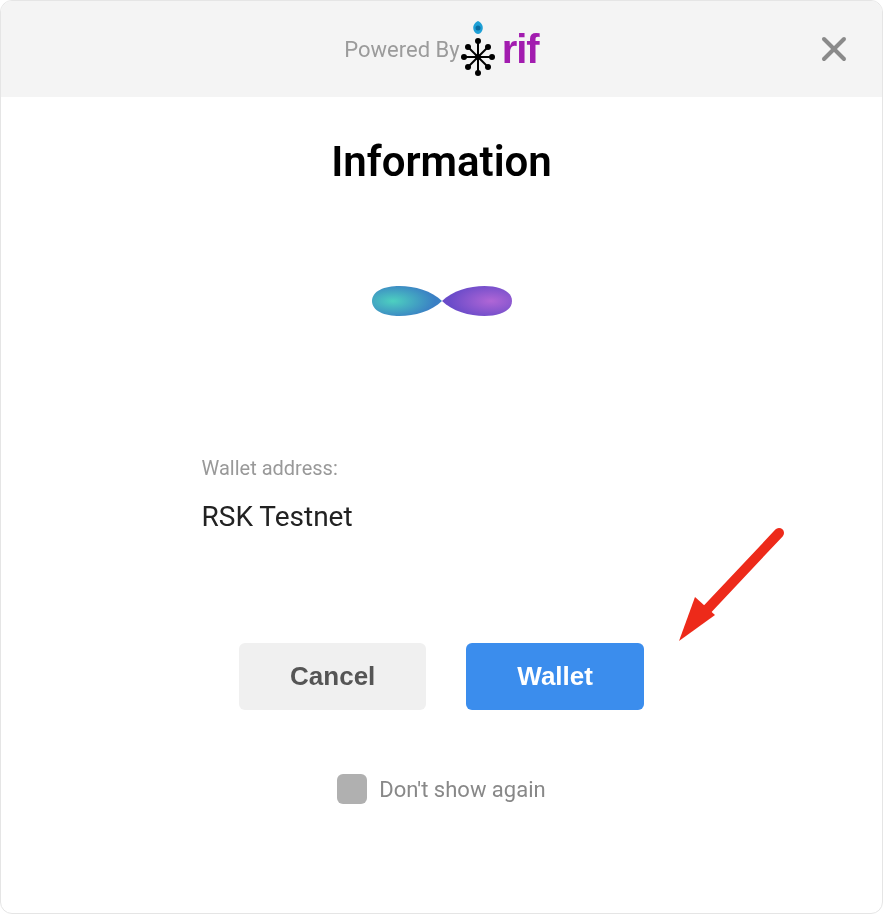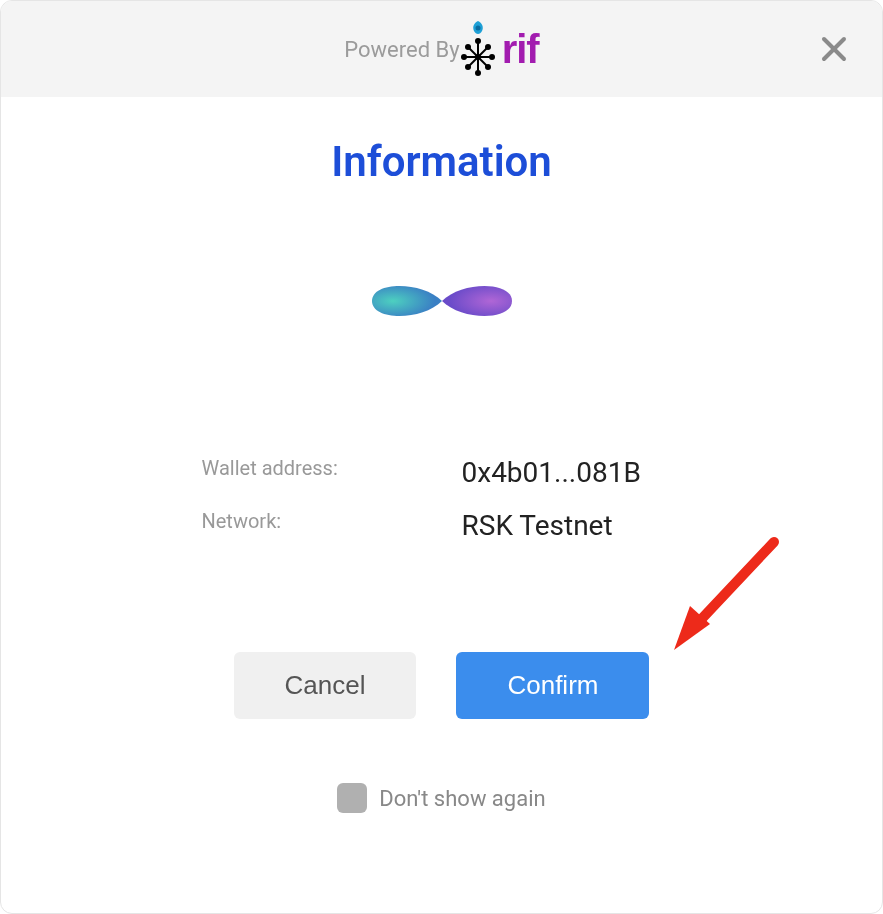--- a/index.html
+++ b/index.html
@@ -71,21 +71,21 @@
       display: block;
     }
     .content {
       flex: 1;
       display: flex;
       flex-direction: column;
       align-items: center;
       padding: 40px 60px 20px;
     }
     .title {
-      color: #1d4ed8;
+      color: #000000;
       font-size: 42px;
       font-weight: 600;
       margin-bottom: 80px;
     }
     .wave-logo {
       width: 160px;
       height: 70px;
       margin-bottom: 120px;
     }
     .info-table {
@@ -110,21 +110,21 @@
     .buttons {
       display: flex;
       gap: 40px;
       margin-bottom: 40px;
       position: relative;
     }
     .btn {
       border: none;
       border-radius: 6px;
       font-size: 26px;
-      font-weight: 400;
+      font-weight: 700;
       padding: 18px 51px;
       cursor: pointer;
       min-width: 170px;
     }
     .btn-cancel {
       background: #f0f0f0;
       color: #555;
     }
     .btn-confirm {
       background: #3b8ded;
@@ -207,31 +207,29 @@
           <stop offset="100%" stop-color="#6a4bc9"></stop>
         </radialGradient>
       </defs>
       <path d="M 10 35 C 10 15, 60 15, 80 35 C 60 55, 10 55, 10 35 Z" fill="url(#g1)"></path>
       <path d="M 80 35 C 100 15, 150 15, 150 35 C 150 55, 100 55, 80 35 Z" fill="url(#g2)"></path>
     </svg>
 
     <div class="info-table">
       <div class="info-row">
         <span class="info-label">Wallet address:</span>
-        <span class="info-value">0x4b01...081B</span>
       </div>
       <div class="info-row">
-        <span class="info-label">Network:</span>
         <span class="info-value">RSK Testnet</span>
       </div>
     </div>
 
     <div class="buttons">
       <button class="btn btn-cancel">Cancel</button>
-      <button class="btn btn-confirm">Confirm</button>
+      <button class="btn btn-confirm">Wallet</button>
 
       <svg class="arrow-annotation" viewBox="0 0 120 120" xmlns="http://www.w3.org/2000/svg">
         <defs>
           <marker id="arrowhead" markerWidth="8" markerHeight="8" refX="4" refY="4" orient="auto">
             <polygon points="0 0, 8 4, 0 8" fill="#ed2a1a"></polygon>
           </marker>
         </defs>
         <line x1="110" y1="10" x2="30" y2="95" stroke="#ed2a1a" stroke-width="10" stroke-linecap="round"></line>
         <polygon points="10,118 46,92 26,74" fill="#ed2a1a"></polygon>
       </svg>

